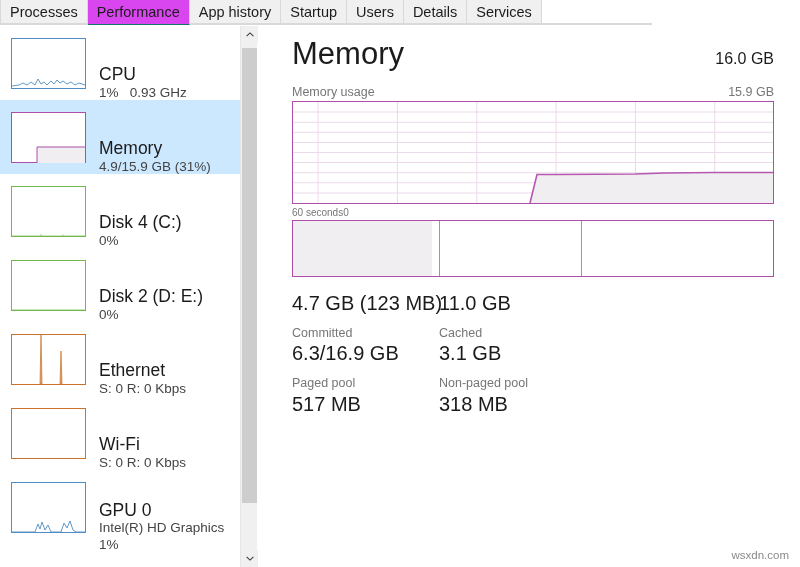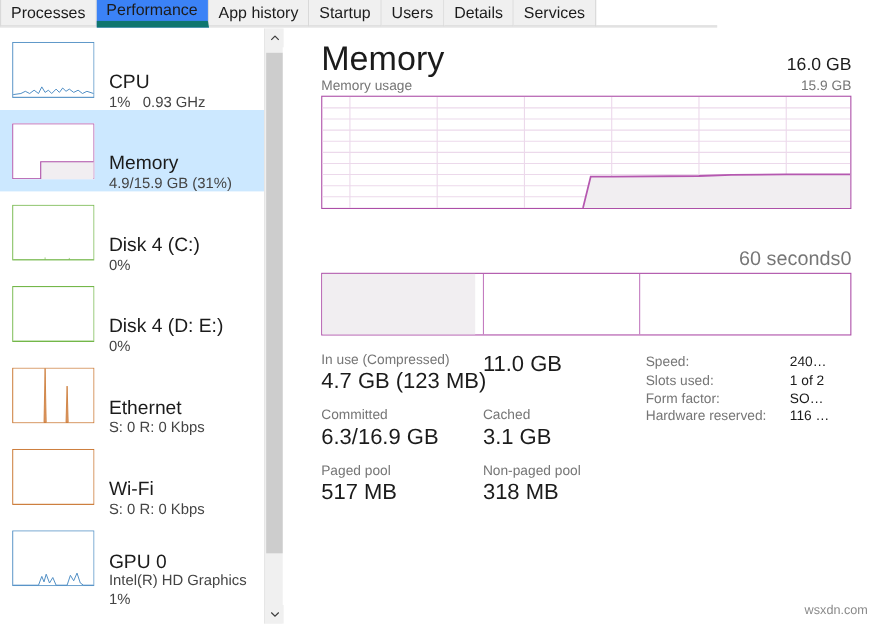--- a/index.html
+++ b/index.html
@@ -25,22 +25,22 @@
     color: #1c1c1c;
     background: #f0f0f0;
     border: 1px solid #d9d9d9;
     border-top: none;
     border-left: none;
     cursor: default;
     white-space: nowrap;
   }
   .tab:first-child { border-left: 1px solid #d9d9d9; }
   .tab.active {
-    background: #3b82f6;
-    border-bottom: 6px solid #0f766e;
+    background: #d946ef;
+    border-bottom: 1px solid #0f766e;
     margin-bottom: -1px;
     position: relative; z-index: 2;
   }
   .tabstrip-filler { flex: 1; border-bottom: 1px solid #d9d9d9; }
 
   
   .sidebar {
     position: absolute; left: 0; top: 26px;
     width: 240px; height: 541px;
     background: #ffffff;
@@ -101,34 +101,35 @@
   }
   .hdr { display: flex; align-items: baseline; justify-content: space-between;
          padding: 11px 26px 0 34px; }
   .hdr-title { font-size: 31px; color: #1b1b1b; font-weight: 400; line-height: 1.1; }
   .hdr-right { font-size: 16px; color: #1b1b1b; }
 
   .section-label-row {
     display: flex; justify-content: space-between; align-items: baseline;
     padding: 0 26px 0 34px;
     font-size: 12.5px; color: #767676;
+    margin-top: 14px;
   }
   .graph-wrap { padding: 2px 26px 0 34px; }
   .graph {
     position: relative;
     height: 103px;
     border: 1px solid #ad4fa8;
     background: #ffffff;
     overflow: hidden;
   }
   .graph svg { display: block; width: 100%; height: 100%; }
   .axis-row {
-    display: flex; justify-content: flex-end;
+    display: flex; justify-content: flex-start;
     padding: 3px 26px 0 34px;
-    font-size: 18px; color: #767676; margin-top: 32px;
+    font-size: 10px; color: #767676;
   }
 
   .comp-wrap { padding: 2px 26px 0 34px; }
   .comp {
     position: relative; height: 57px;
     border: 1px solid #ad4fa8;
     background: #ffffff;
   }
   .comp-fill {
     position: absolute; left: 0; top: 0; bottom: 0;
@@ -237,21 +238,21 @@
     </div>
 
     <div class="side-item">
       <div class="thumb">
         <svg viewBox="0 0 75 51" preserveAspectRatio="none">
           <rect x="0.5" y="0.5" width="74" height="50" fill="#fff" stroke="#74b74a" stroke-width="1"></rect>
           <path d="M1,50 L74,50" fill="none" stroke="#74b74a" stroke-width="0.7"></path>
         </svg>
       </div>
       <div class="side-text">
-        <div class="side-title">Disk 4 (D: E:)</div>
+        <div class="side-title">Disk 2 (D: E:)</div>
         <div class="side-sub">0%</div>
       </div>
     </div>
 
     <div class="side-item">
       <div class="thumb">
         <svg viewBox="0 0 75 51" preserveAspectRatio="none">
           <rect x="0.5" y="0.5" width="74" height="50" fill="#fff" stroke="#c8722b" stroke-width="1"></rect>
           <path d="M29,50 L30,1 L31,50 Z" fill="#e0a070" stroke="#c8722b" stroke-width="0.7"></path>
           <path d="M49,50 L50,17 L51,50 Z" fill="#e0a070" stroke="#c8722b" stroke-width="0.7"></path>
@@ -355,21 +356,20 @@
         <div class="comp-div" style="left:30.5%;"></div>
         <div class="comp-div" style="left:60%;"></div>
       </div>
     </div>
 
     <div class="stats">
       <div class="stats-left">
 
         <div class="stat-row">
           <div class="stat-col">
-            <div class="stat-lbl">In use (Compressed)</div>
             <div class="stat-val">4.7 GB (123 MB)</div>
           </div>
           <div class="stat-col">
             <div class="stat-val">11.0 GB</div>
           </div>
         </div>
 
         <div class="stat-row">
           <div class="stat-col">
             <div class="stat-lbl">Committed</div>
@@ -387,37 +387,19 @@
             <div class="stat-val">517 MB</div>
           </div>
           <div class="stat-col">
             <div class="stat-lbl">Non-paged pool</div>
             <div class="stat-val">318 MB</div>
           </div>
         </div>
 
       </div>
 
-      <div class="stats-right">
-        <div class="kv">
-          <span class="k">Speed:</span>
-          <span class="v">240…</span>
-        </div>
-        <div class="kv">
-          <span class="k">Slots used:</span>
-          <span class="v">1 of 2</span>
-        </div>
-        <div class="kv">
-          <span class="k">Form factor:</span>
-          <span class="v">SO…</span>
-        </div>
-        <div class="kv">
-          <span class="k">Hardware reserved:</span>
-          <span class="v">116 …</span>
-        </div>
-      </div>
     </div>
 
   </div>
 
   <div class="watermark">wsxdn.com</div>
 
 </div>
 
 </body></html>

